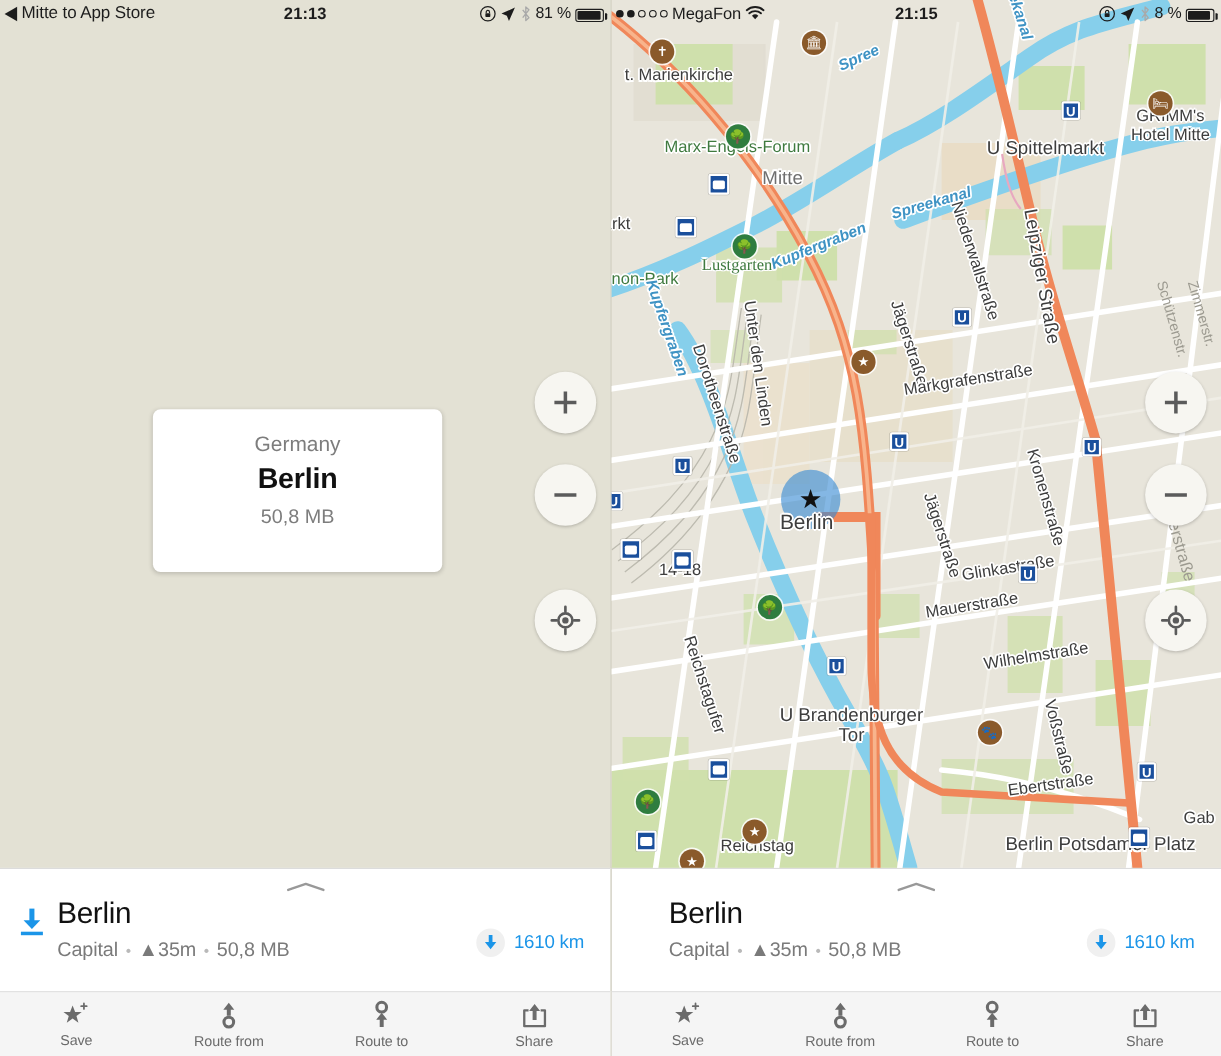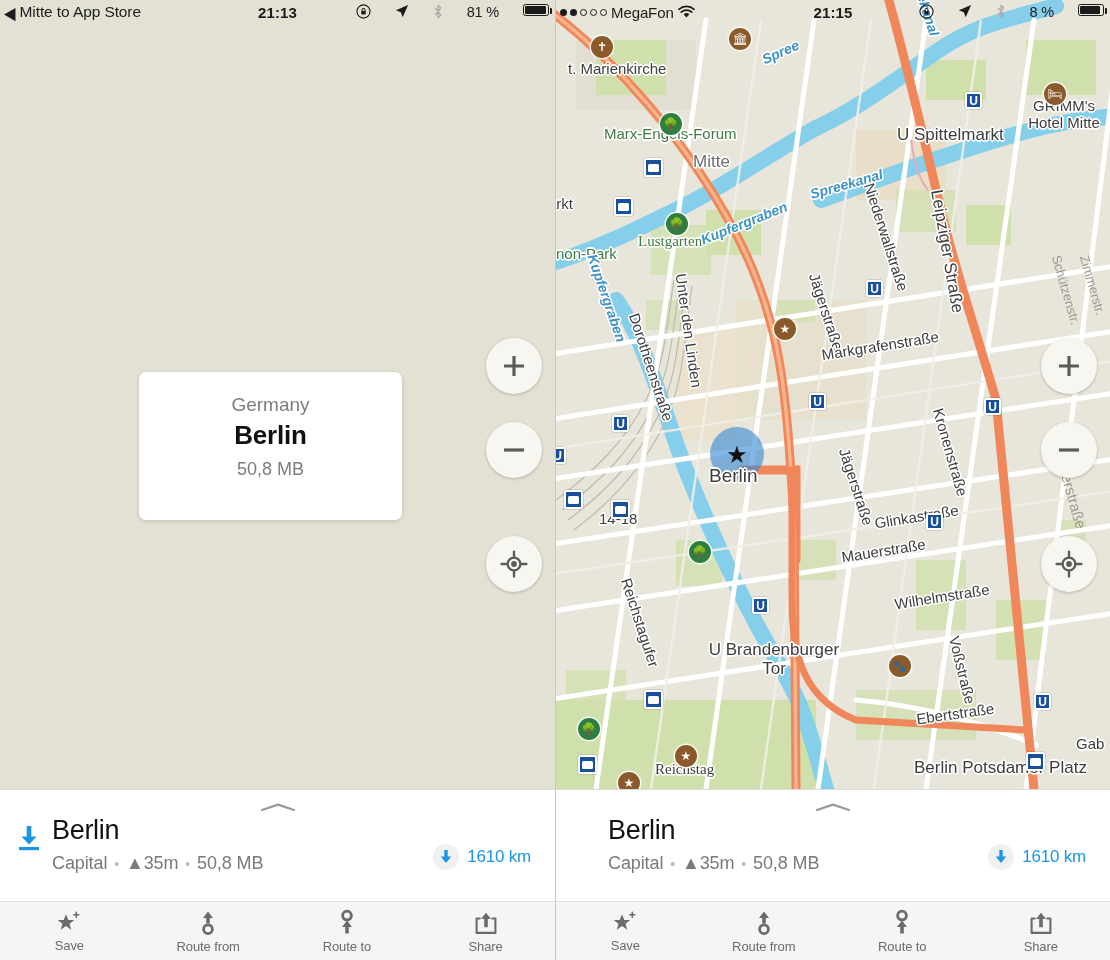--- a/index.html
+++ b/index.html
@@ -12,21 +12,21 @@
   .panel.right { width:555px; border-left:1px solid #c9c7bb; }
 
   
   .statusbar { position:absolute; top:0; left:0; right:0; height:24px;
     display:flex; align-items:center; font-size:15px; color:#1c1c1c; z-index:40; }
   .statusbar.opaque { background:#e3e1d4; }
   .statusbar.transparent { background:transparent; }
   .sb-left { display:flex; align-items:center; padding-left:4px; gap:4px; flex:0 0 auto; }
   .sb-center { position:absolute; left:0; right:0; text-align:center;
     font-weight:bold; font-size:15px; letter-spacing:.1px; }
-  .sb-right { position:absolute; right:6px; display:flex; align-items:flex-start; gap:24px; }
+  .sb-right { position:absolute; right:6px; display:flex; align-items:flex-end; gap:4px; }
   .back-caret { font-size:15px; line-height:1; transform:scaleY(1.15); display:inline-block; }
   .back-label { font-size:15.5px; letter-spacing:-.1px; }
   .dots { display:flex; align-items:center; gap:3px; }
   .dot { width:7px; height:7px; border-radius:50%; background:#1c1c1c; }
   .dot.off { background:transparent; border:1.2px solid #1c1c1c; width:7px; height:7px; }
   .carrier { font-size:15px; letter-spacing:-.1px; }
   .wifi-ico { display:inline-block; }
   .pct { font-size:14.5px; letter-spacing:-.2px; }
   .batt { width:26px; height:12px; border:1.3px solid #1c1c1c; border-radius:2.5px;
     position:relative; display:inline-block; }
@@ -338,21 +338,21 @@
         
         <div class="mlabel poi" style="left:12px; top:60px;">t. Marienkirche</div>
         <div class="mlabel park" style="left:48px; top:125px;">Marx-Engels-Forum</div>
         <div class="mlabel park" style="left:82px; top:233px;font-family:Liberation Serif, serif;">Lustgarten</div>
         <div class="mlabel place" style="left:137px; top:152px;">Mitte</div>
         <div class="mlabel poi" style="left:-8px; top:195px;">arkt</div>
         <div class="mlabel park" style="left:0px; top:245px;">non-Park</div>
         <div class="mlabel poi big" style="left:341px; top:125px;">U Spittelmarkt</div>
         <div class="mlabel poi" style="left:468px; top:98px; width:80px; white-space:normal; text-align:center; line-height:1.12;">GRIMM's Hotel Mitte</div>
         <div class="mlabel poi big" style="left:143px; top:640px; width:150px; white-space:normal; text-align:center; line-height:1.12;">U Brandenburger Tor</div>
-        <div class="mlabel poi" style="left:99px; top:761px;font-family:Liberation Serif, serif;">Reichstag</div>
+        <div class="mlabel poi" style="left:99px; top:761px;">Reichstag</div>
         <div class="mlabel poi big" style="left:358px; top:758px;">Berlin Potsdamer Platz</div>
         <div class="mlabel poi" style="left:43px; top:510px;">14-18</div>
 
         <div class="mlabel water" style="left:205px; top:44px; transform:rotate(-24deg);">Spree</div>
         <div class="mlabel water" style="left:253px; top:176px; transform:rotate(-16deg);">Spreekanal</div>
         <div class="mlabel water" style="left:142px; top:215px; transform:rotate(-22deg);">Kupfergraben</div>
         <div class="mlabel water" style="left:5px; top:290px; transform:rotate(71deg);">Kupfergraben</div>
         <div class="mlabel water" style="left:330px; top:-8px; transform:rotate(72deg);">Spreekanal</div>
 
         <div class="mlabel" style="left:125px; top:265px; transform:rotate(82deg); transform-origin:left center;">Unter den Linden</div>

